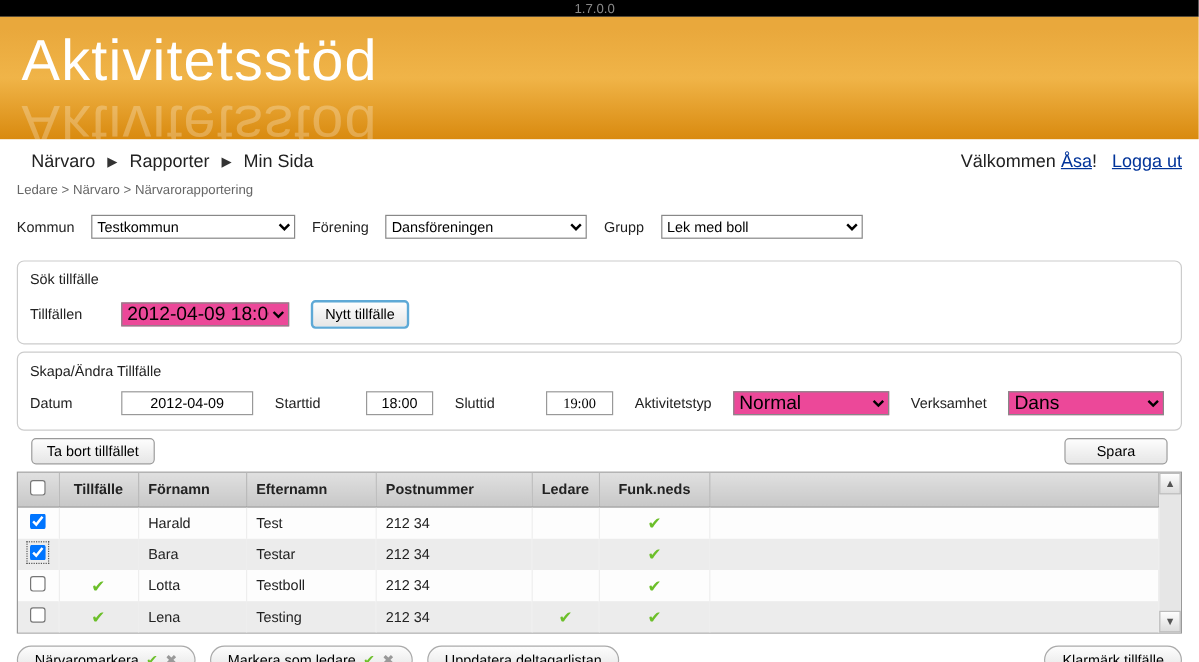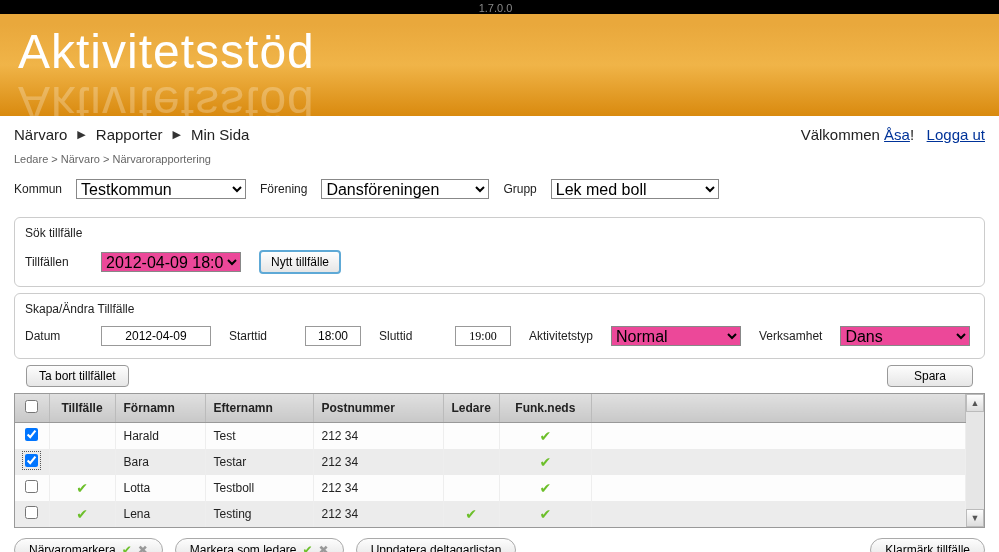--- a/index.html
+++ b/index.html
@@ -2,28 +2,28 @@
 <html><head>
 <meta charset="utf-8">
 <style>
   * { box-sizing: border-box; margin: 0; padding: 0; }
   body { font-family: Arial, Helvetica, sans-serif; font-size: 12px; color: #222; background: #fff; width: 999px; }
   .version { text-align: center; font-size: 11px; color: #888; padding: 2px 8px 0 0; background: #000000; }
   .banner { height: 102px; background: linear-gradient(to bottom, #e9a83c 0%, #e9a83c 10%, #f0b448 50%, #d98a0f 100%); position: relative; overflow: hidden; }
   .banner-title { position: absolute; left: 18px; top: 10px; font-size: 48px; font-weight: 300; color: #fff; font-family: "Century Gothic", "Arial Narrow", sans-serif; letter-spacing: 1px; }
   .banner-title-reflect { position: absolute; left: 18px; top: 62px; font-size: 48px; font-weight: 300; color: rgba(255,255,255,0.25); transform: scaleY(-1); font-family: "Century Gothic", "Arial Narrow", sans-serif; letter-spacing: 1px;}
   .topbar { display: flex; justify-content: space-between; align-items: center; padding: 10px 14px 6px 14px; font-size: 15px; }
-  .topnav { display: flex; gap: 10px; align-items: center; }
+  .topnav { display: flex; gap: 10px; align-items: center; margin-left: 12px; }
   .topnav .navitem { font-weight: 500; }
   .topnav .arrow { font-size: 11px; color: #333; }
   .welcome a { color: #003399; text-decoration: underline; }
   .breadcrumb { padding: 4px 14px 10px 14px; color: #666; font-size: 11px; }
   .filters { display: flex; align-items: center; gap: 14px; padding: 4px 14px 12px 14px; font-size: 12px; }
   .filters label { font-size: 12px; }
-  .filters select { font-size: 16px; background: #fff; border: 1px solid #888; height: 20px; }
+  .filters select { font-size: 12px; background: #fff; border: 1px solid #888; height: 20px; }
   select.kommun { width: 170px; }
   select.forening { width: 168px; }
   select.grupp { width: 168px; }
   .panel { margin: 6px 14px; border: 1px solid #ccc; border-radius: 6px; padding: 8px 10px 12px 10px; }
   .panel-title { font-size: 12px; margin-bottom: 10px; }
   .row { display: flex; align-items: center; gap: 18px; }
   .row label { font-size: 12px; min-width: 58px; }
   .row input[type=text] { border: 1px solid #999; height: 20px; padding: 0 4px; font-size: 12px; text-align: center; }
   .row select { border: 1px solid #888; height: 20px; font-size: 16px; background: #ec4899; }
   .btn { background: linear-gradient(to bottom, #fdfdfd, #e6e6e6); border: 1px solid #999; border-radius: 4px; padding: 3px 12px; font-size: 12px; cursor: pointer; }

